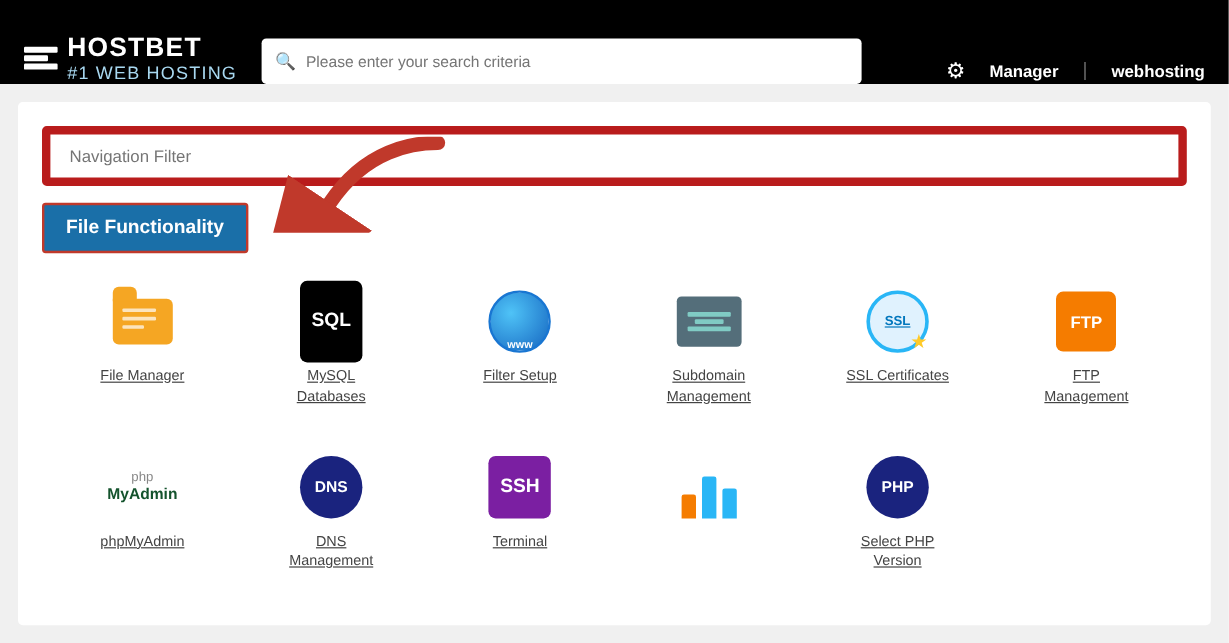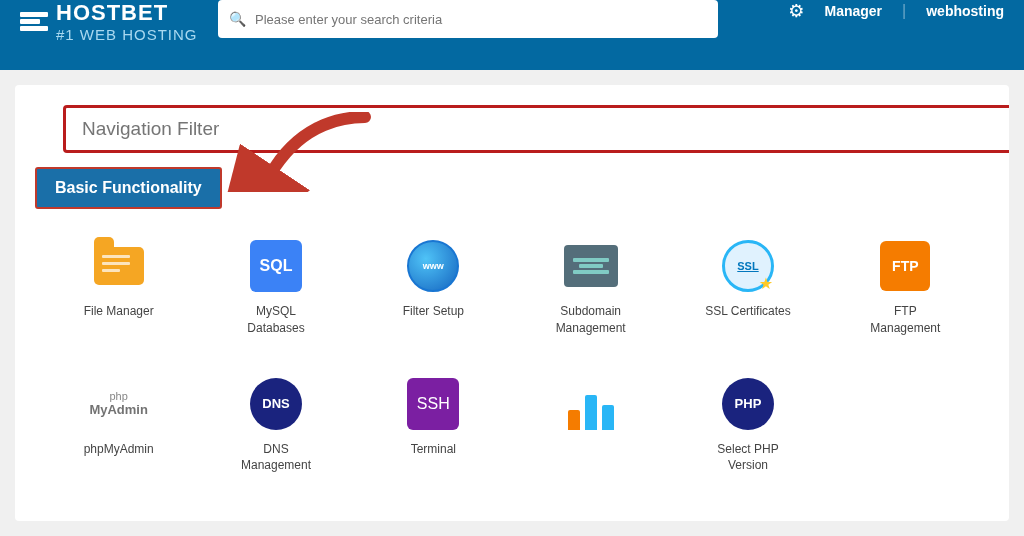--- a/index.html
+++ b/index.html
@@ -1,22 +1,22 @@
 <!DOCTYPE html>
 <html><head>
   <meta charset="utf-8">
   <style>
     * { margin: 0; padding: 0; box-sizing: border-box; }
     body { font-family: Arial, sans-serif; background: #f0f0f0; width: 1024px; height: 536px; overflow: hidden; }
 
     
     .header {
-      background: #0369a1;
-      display: flex;
-      align-items: flex-start;
+      background: #000000;
+      display: flex;
+      align-items: flex-end;
       padding: 0 20px;
       height: 70px;
       gap: 20px;
     }
     .logo-area {
       display: flex;
       align-items: center;
       gap: 8px;
       min-width: 160px;
     }
@@ -71,28 +71,27 @@
       margin: 15px;
       border-radius: 4px;
       padding: 20px;
       height: calc(536px - 70px - 30px);
       overflow: hidden;
     }
 
     
     .nav-filter-input {
       width: 100%;
-      border: 3px solid #b91c1c;
+      border: 7px solid #b91c1c;
       border-radius: 4px;
       padding: 10px 16px;
-      font-size: 19px;
+      font-size: 14px;
       color: #999;
       outline: none;
       margin-bottom: 14px;
-      margin-left: 28px;
     }
     .section-title-box {
       background: #1a6fa8;
       border: 2.5px solid #c0392b;
       color: white;
       font-size: 16px;
       font-weight: 700;
       padding: 10px 18px;
       border-radius: 3px;
       display: inline-block;
@@ -118,62 +117,63 @@
       height: 58px;
       display: flex;
       align-items: center;
       justify-content: center;
     }
     .icon-label {
       font-size: 12px;
       color: #444;
       text-align: center;
       line-height: 1.4;
+      text-decoration: underline;
     }
 
     
     .fm-icon { position: relative; }
     .fm-folder { width: 50px; height: 38px; background: #f5a623; border-radius: 0 5px 5px 5px; position: relative; }
     .fm-folder::before { content: ''; position: absolute; top: -10px; left: 0; width: 20px; height: 12px; background: #f5a623; border-radius: 5px 5px 0 0; }
     .fm-lines { position: absolute; top: 8px; left: 8px; display: flex; flex-direction: column; gap: 4px; }
     .fm-line { width: 28px; height: 3px; background: #fff; border-radius: 1px; opacity: 0.7; }
 
     
-    .sql-icon { background: #3b82f6; border-radius: 6px; width: 52px; height: 52px; display: flex; align-items: center; justify-content: center; }
+    .sql-icon { background: #000000; border-radius: 6px; width: 52px; height: 68px; display: flex; align-items: center; justify-content: center; }
     .sql-text { color: white; font-size: 16px; font-weight: 900; }
 
     
-    .domain-globe { width: 52px; height: 52px; border-radius: 50%; background: radial-gradient(circle at 35% 35%, #4fc3f7, #1565c0); display: flex; align-items: center; justify-content: center; position: relative; overflow: hidden; border: 2px solid #1976d2; }
+    .domain-globe { width: 52px; height: 52px; border-radius: 50%; background: radial-gradient(circle at 35% 35%, #4fc3f7, #1565c0); display: flex; align-items: flex-end; justify-content: center; position: relative; overflow: hidden; border: 2px solid #1976d2; }
     .globe-www { color: white; font-size: 9px; font-weight: 700; }
 
     
     .subdomain-icon { width: 54px; height: 42px; background: #546e7a; border-radius: 4px; display: flex; align-items: center; justify-content: center; flex-direction: column; gap: 2px; }
     .sub-line { width: 36px; height: 4px; background: #80cbc4; border-radius: 1px; }
 
     
     .ssl-badge { width: 52px; height: 52px; border-radius: 50%; background: #e0f2fe; border: 3px solid #29b6f6; display: flex; align-items: center; justify-content: center; position: relative; }
     .ssl-text { color: #0277bd; font-size: 11px; font-weight: 900; text-decoration: underline; }
     .ssl-star { position: absolute; bottom: -4px; right: -2px; color: #ffca28; font-size: 16px; }
 
     
     .ftp-box { width: 50px; height: 50px; background: #f57c00; border-radius: 6px; display: flex; align-items: center; justify-content: center; }
     .ftp-text { color: white; font-size: 14px; font-weight: 900; }
 
     
     .phpmyadmin-text { text-align: center; }
     .php-text { color: #888; font-size: 11px; }
-    .myadmin-text { color: #737373; font-size: 13px; font-weight: 700; }
+    .myadmin-text { color: #14532d; font-size: 13px; font-weight: 700; }
 
     
     .dns-circle { width: 52px; height: 52px; border-radius: 50%; background: #1a237e; display: flex; align-items: center; justify-content: center; }
     .dns-text { color: white; font-size: 13px; font-weight: 900; }
 
     
     .ssh-box { width: 52px; height: 52px; background: #7b1fa2; border-radius: 6px; display: flex; align-items: center; justify-content: center; }
-    .ssh-text { color: white; font-size: 16px; font-weight: 400; }
+    .ssh-text { color: white; font-size: 16px; font-weight: 700; }
 
     
     .stats-icon { width: 52px; height: 52px; display: flex; align-items: flex-end; justify-content: center; gap: 5px; }
     .stat-bar { width: 12px; background: #29b6f6; border-radius: 2px 2px 0 0; }
 
     
     .php-circle { width: 52px; height: 52px; border-radius: 50%; background: #1a237e; display: flex; align-items: center; justify-content: center; }
     .php-circle-text { color: white; font-size: 13px; font-weight: 900; }
 
     
@@ -219,21 +219,21 @@
   </div>
 </div>
 
 <div class="main">
 
   
   <input class="nav-filter-input" type="text" placeholder="Navigation Filter" style="">
 
   
   <div class="red-arrow-wrapper">
-    <div class="section-title-box">Basic Functionality</div>
+    <div class="section-title-box">File Functionality</div>
 
     
     <svg class="red-arrow-svg" viewBox="0 0 150 80" xmlns="http://www.w3.org/2000/svg">
       <defs>
         <marker id="arrowhead" markerWidth="10" markerHeight="7" refX="0" refY="3.5" orient="auto">
           <polygon points="0 0, 10 3.5, 0 7" fill="#c0392b"></polygon>
         </marker>
       </defs>
 
       <path d="M 140 5 C 120 5, 80 10, 50 55" stroke="#c0392b" stroke-width="12" fill="none" stroke-linecap="round" marker-end="url(#arrowhead)"></path>

